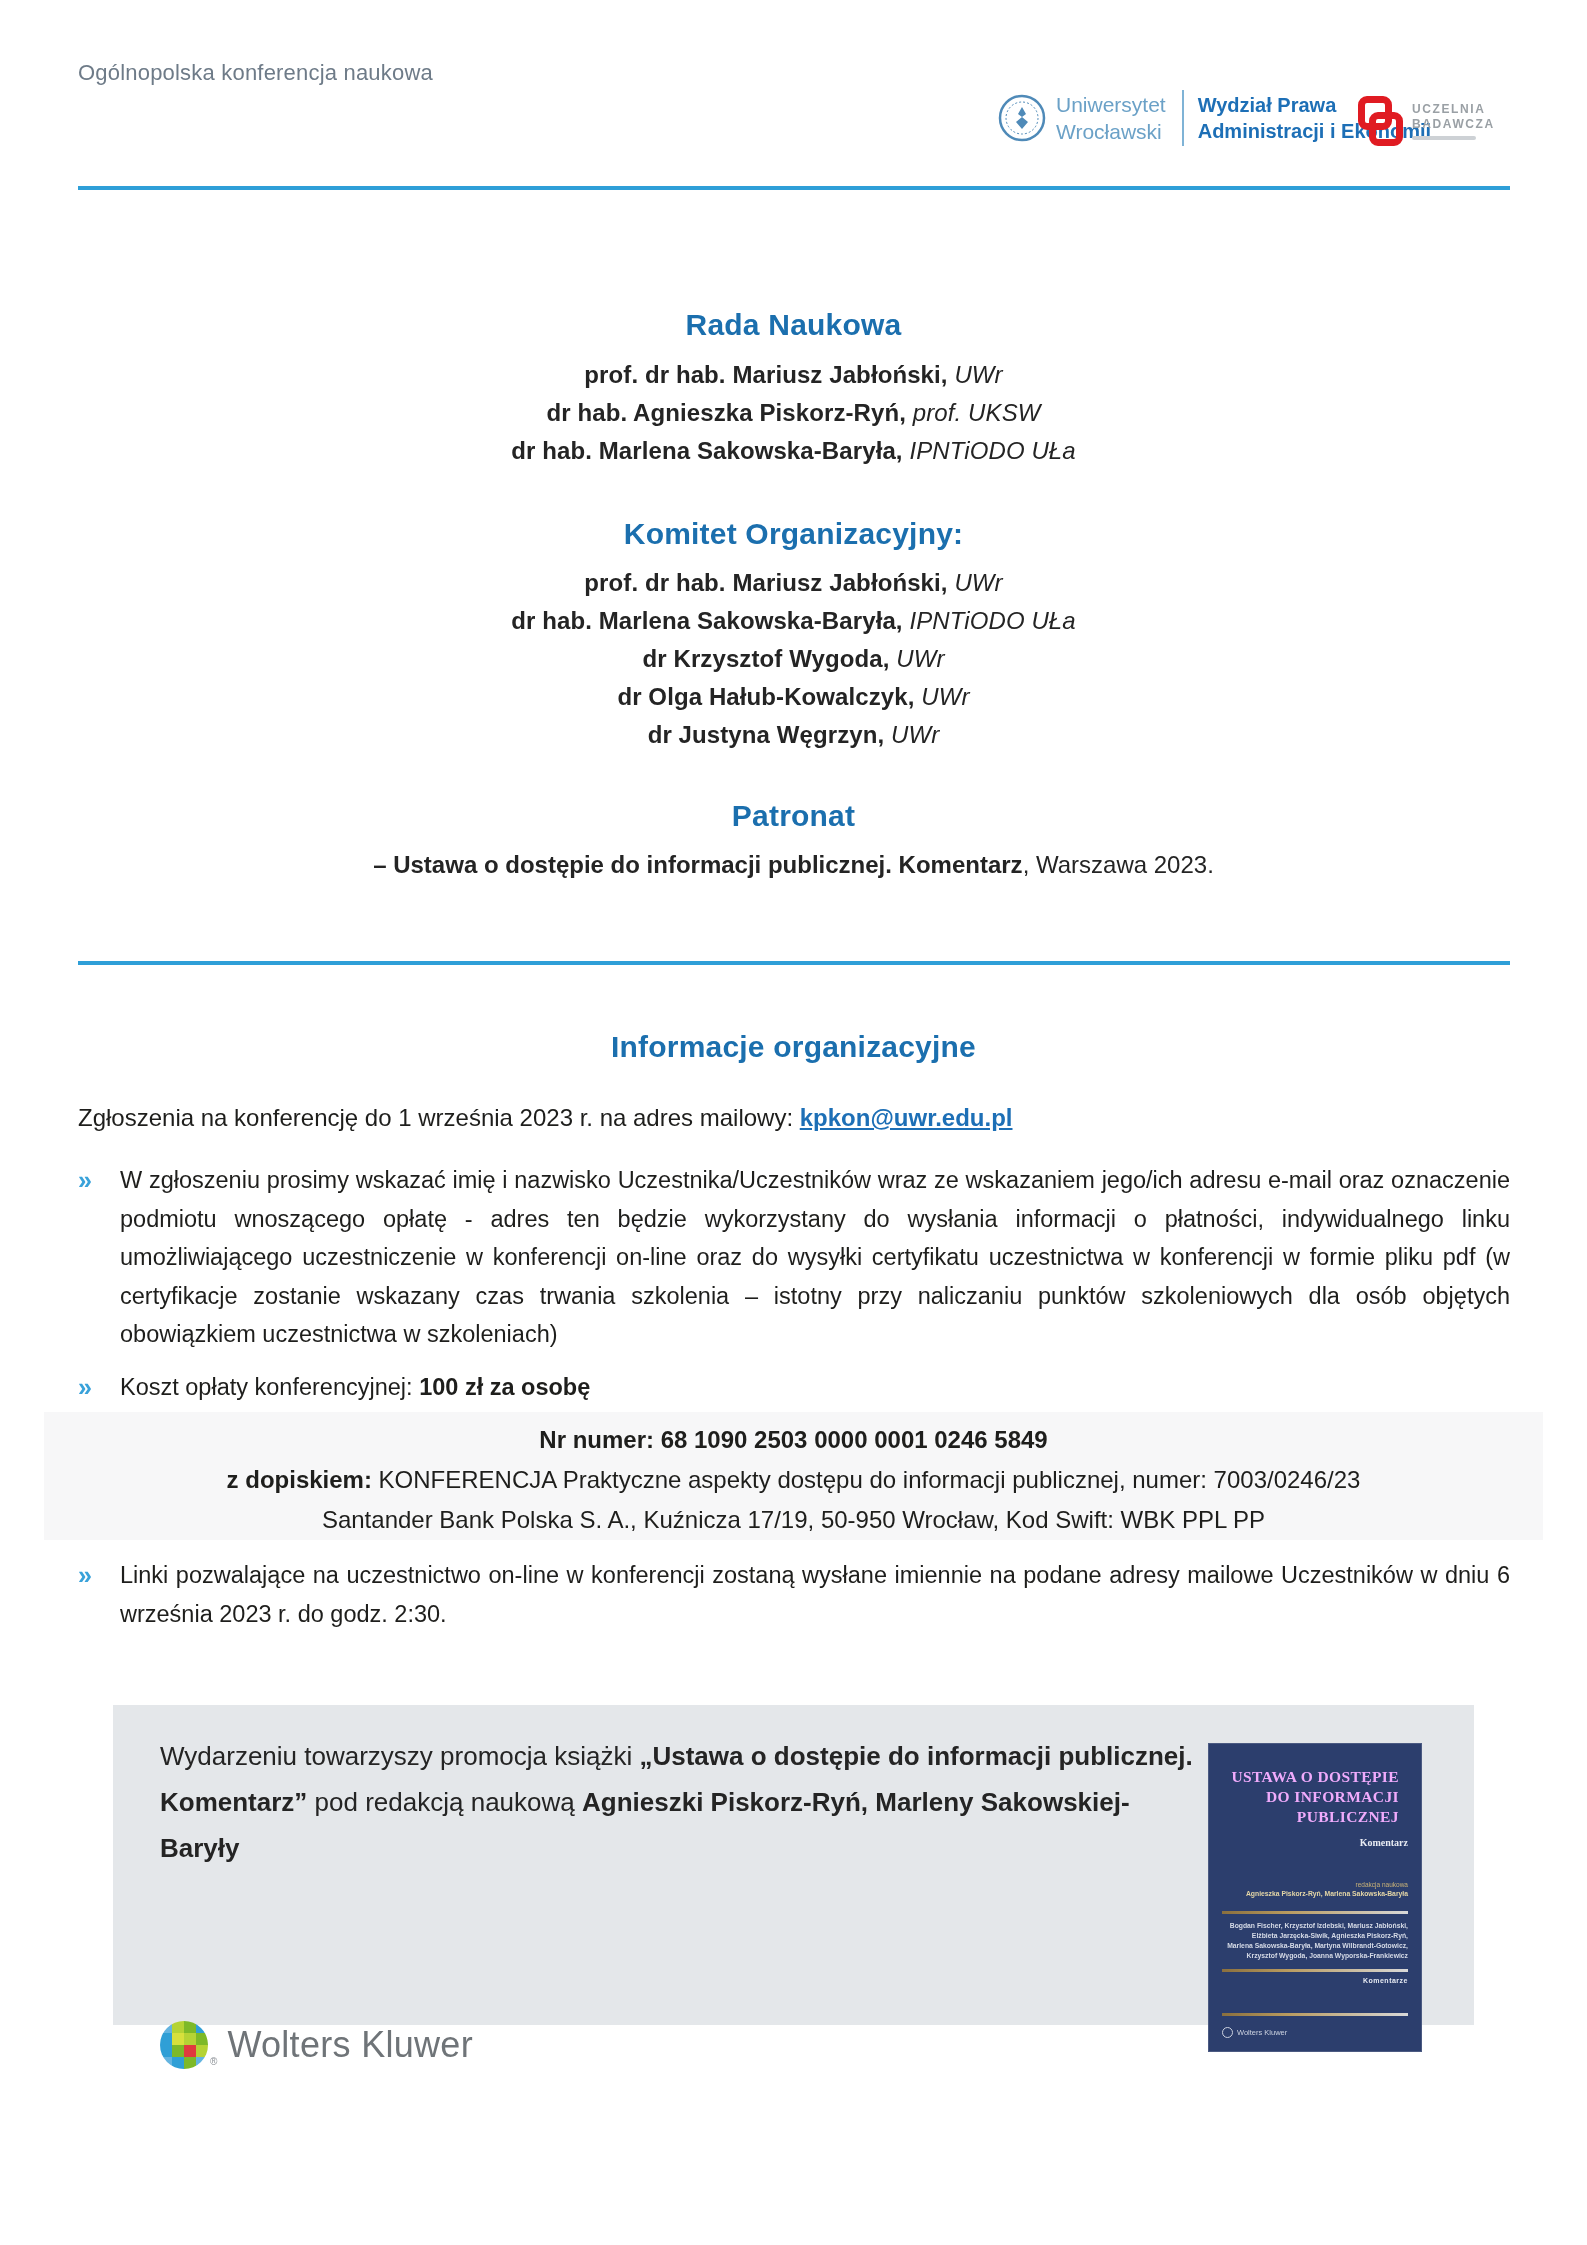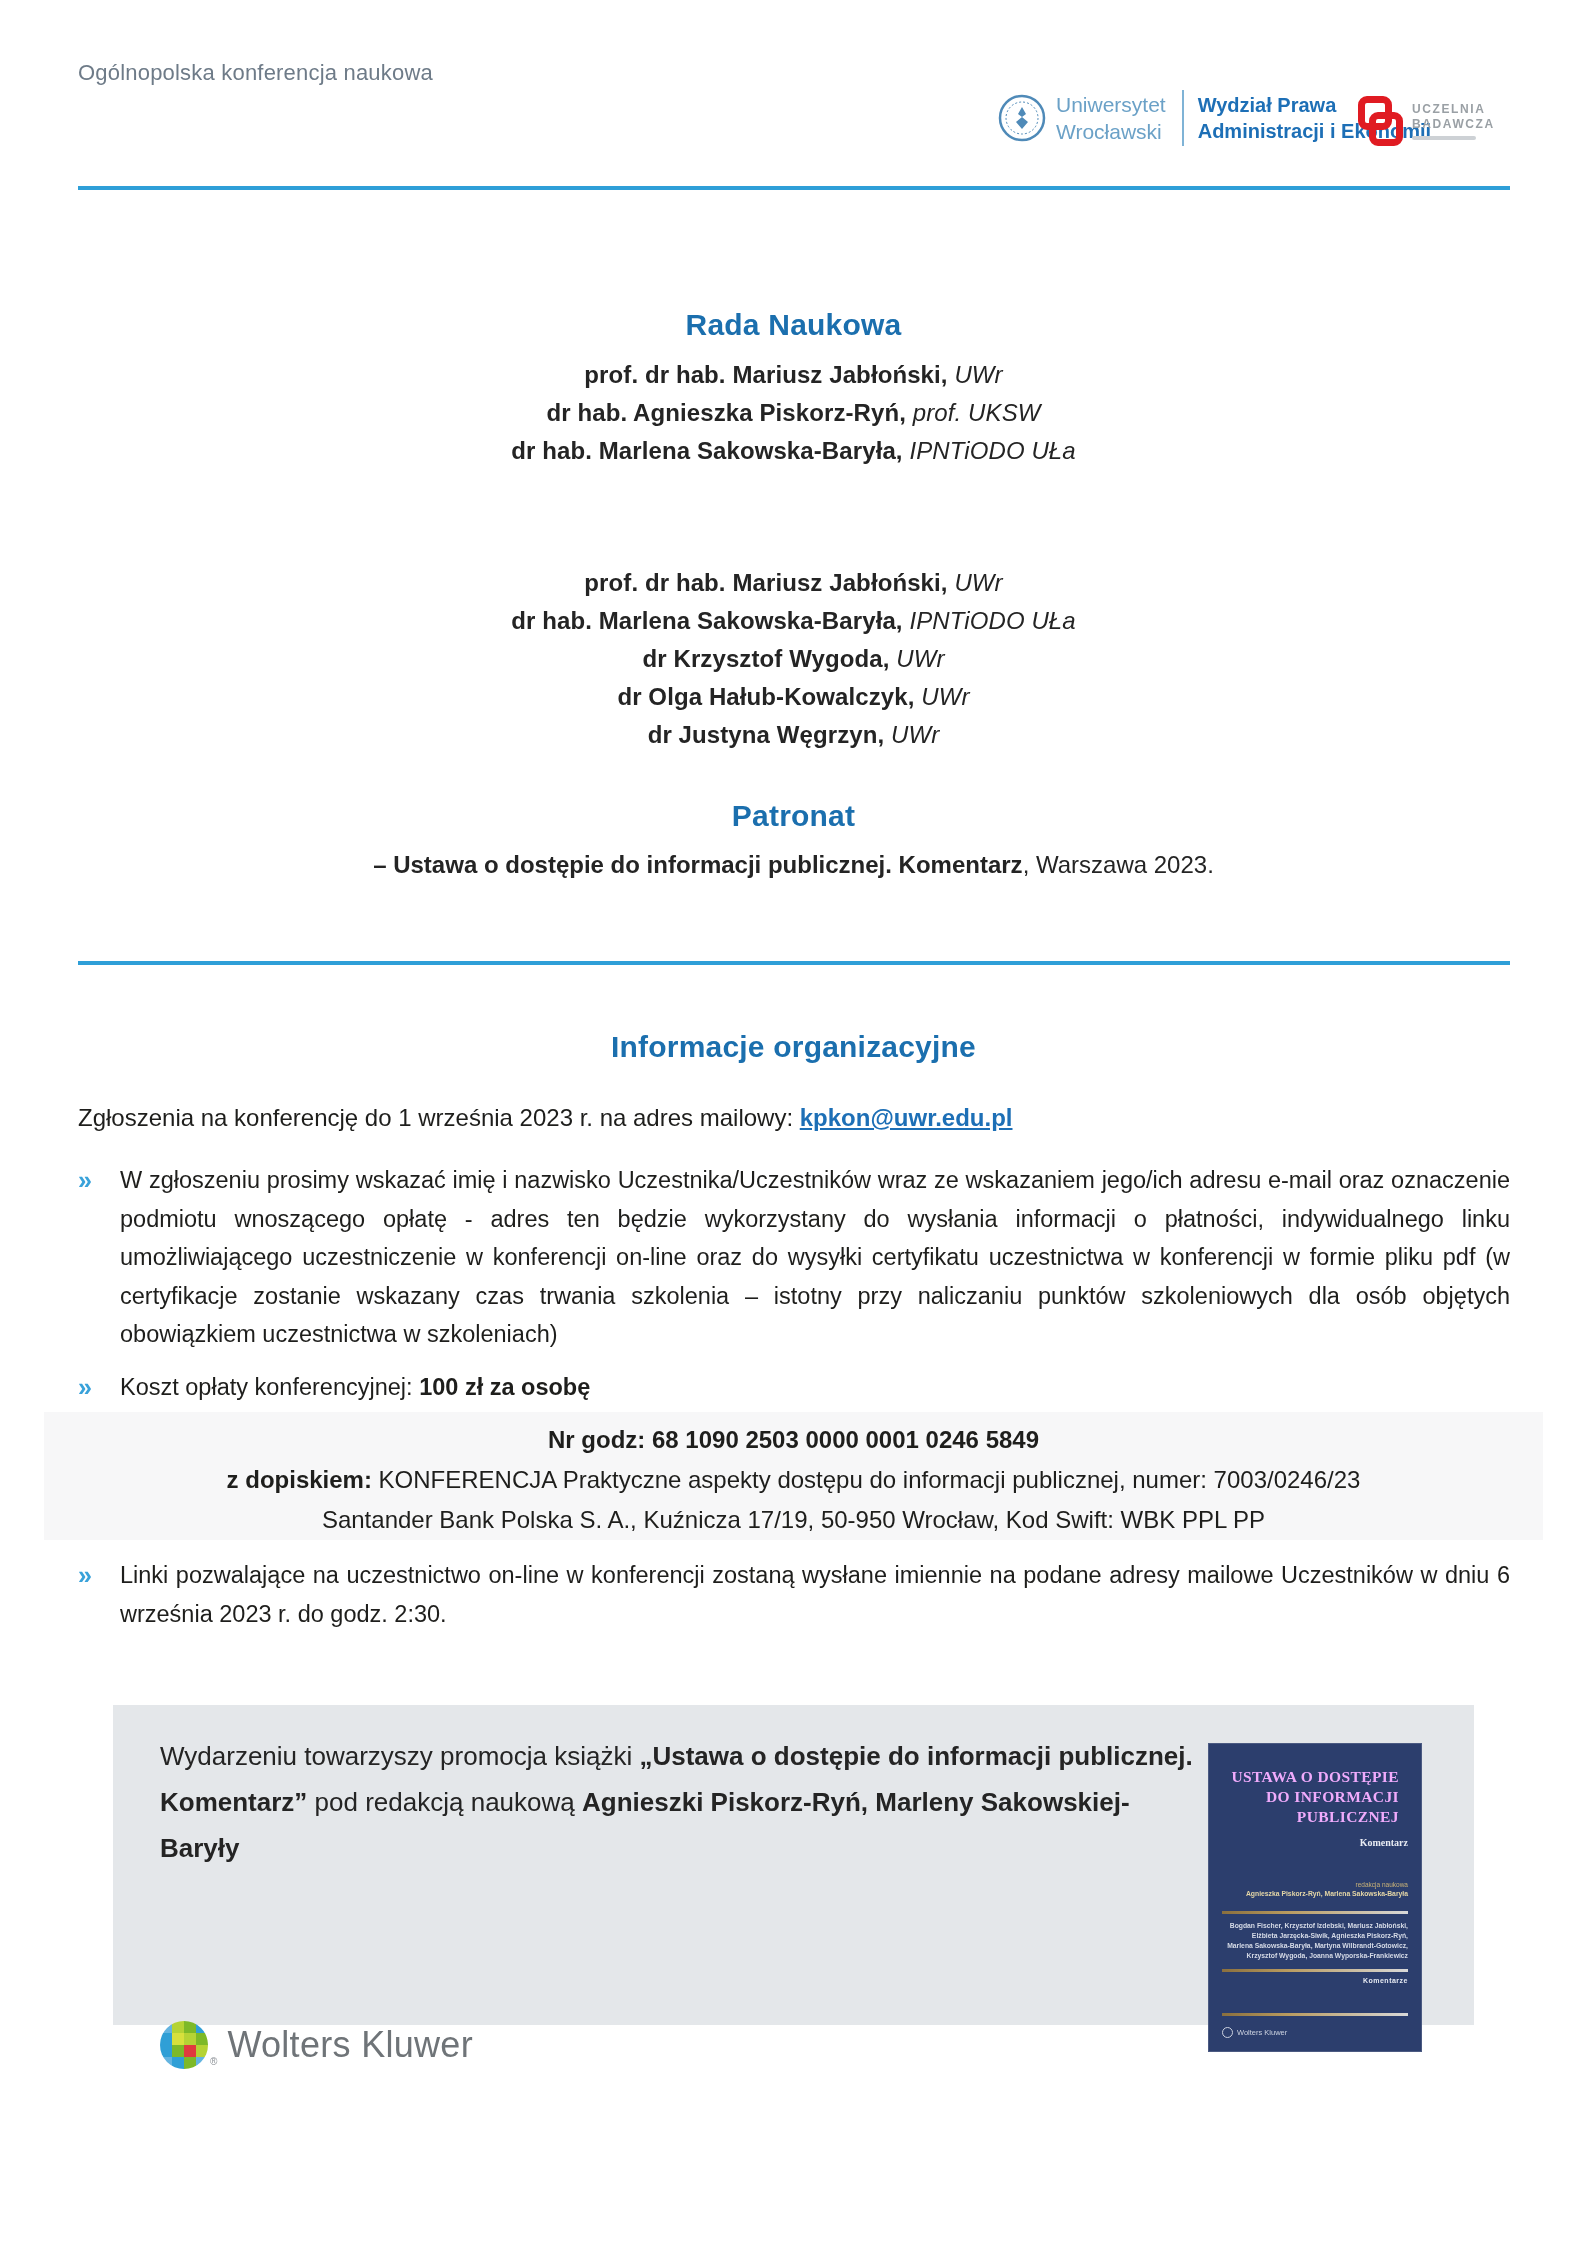--- a/index.html
+++ b/index.html
@@ -132,20 +132,21 @@
 
   <div class="rule rule-1"></div>
 
   <div class="section-heading h-rada">Rada Naukowa</div>
   <div class="members m-rada">
     <div class="member"><span>prof. dr hab. Mariusz Jabłoński, </span><span class="aff">UWr</span></div>
     <div class="member"><span>dr hab. Agnieszka Piskorz-Ryń, </span><span class="aff">prof. UKSW</span></div>
     <div class="member"><span>dr hab. Marlena Sakowska-Baryła, </span><span class="aff">IPNTiODO UŁa</span></div>
   </div>
 
+  <div class="section-heading h-komitet">Komitet Organizacyjny:</div>
   <div class="members m-komitet">
     <div class="member"><span>prof. dr hab. Mariusz Jabłoński, </span><span class="aff">UWr</span></div>
     <div class="member"><span>dr hab. Marlena Sakowska-Baryła, </span><span class="aff">IPNTiODO UŁa</span></div>
     <div class="member"><span>dr Krzysztof Wygoda, </span><span class="aff">UWr</span></div>
     <div class="member"><span>dr Olga Hałub-Kowalczyk, </span><span class="aff">UWr</span></div>
     <div class="member"><span>dr Justyna Węgrzyn, </span><span class="aff">UWr</span></div>
   </div>
 
   <div class="section-heading h-patronat">Patronat</div>
   <div class="patronat-text">
@@ -164,21 +165,21 @@
     <div class="bullet-marker">»</div>
     <div class="bullet-body">W zgłoszeniu prosimy wskazać imię i nazwisko Uczestnika/Uczestników wraz ze wskazaniem jego/ich adresu e-mail oraz oznaczenie podmiotu wnoszącego opłatę - adres ten będzie wykorzystany do wysłania informacji o płatności, indywidualnego linku umożliwiającego uczestniczenie w konferencji on-line oraz do wysyłki certyfikatu uczestnictwa w konferencji w formie pliku pdf  (w certyfikacje zostanie wskazany czas trwania szkolenia – istotny przy naliczaniu punktów szkoleniowych dla osób objętych obowiązkiem uczestnictwa w szkoleniach)</div>
   </div>
 
   <div class="bullet-row b2">
     <div class="bullet-marker">»</div>
     <div class="bullet-body"><span>Koszt opłaty konferencyjnej: </span><b>100 zł za osobę</b></div>
   </div>
 
   <div class="bank-band">
-    <div><b>Nr godz: </b><b>68 1090 2503 0000 0001 0246 5849</b></div>
+    <div><b>Nr numer: </b><b>68 1090 2503 0000 0001 0246 5849</b></div>
     <div><b>z dopiskiem: </b><span>KONFERENCJA Praktyczne aspekty dostępu do informacji publicznej, numer: 7003/0246/23</span></div>
     <div>Santander Bank Polska S. A., Kuźnicza 17/19, 50-950 Wrocław, Kod Swift: WBK PPL PP</div>
   </div>
 
   <div class="bullet-row b3">
     <div class="bullet-marker">»</div>
     <div class="bullet-body">Linki pozwalające na uczestnictwo on-line w konferencji zostaną wysłane imiennie na podane adresy mailowe Uczestników w dniu 6 września 2023 r. do godz. 2:30.</div>
   </div>
 
   <div class="promo-box">

